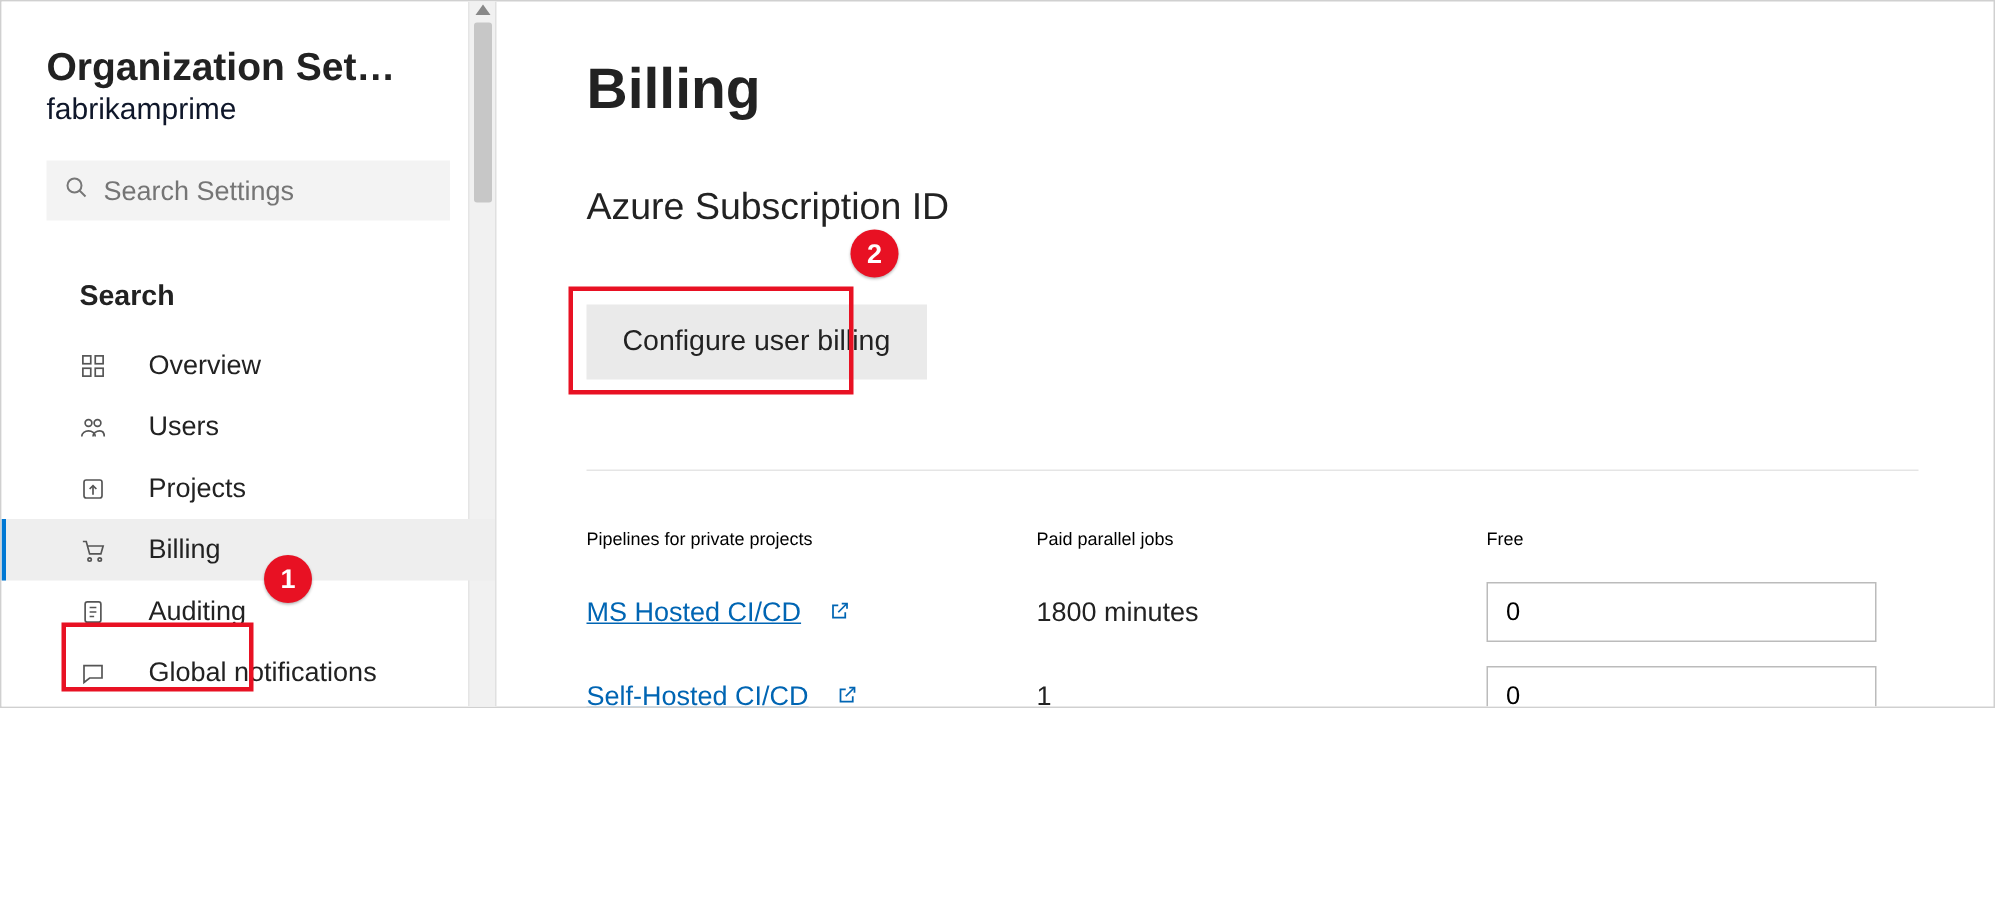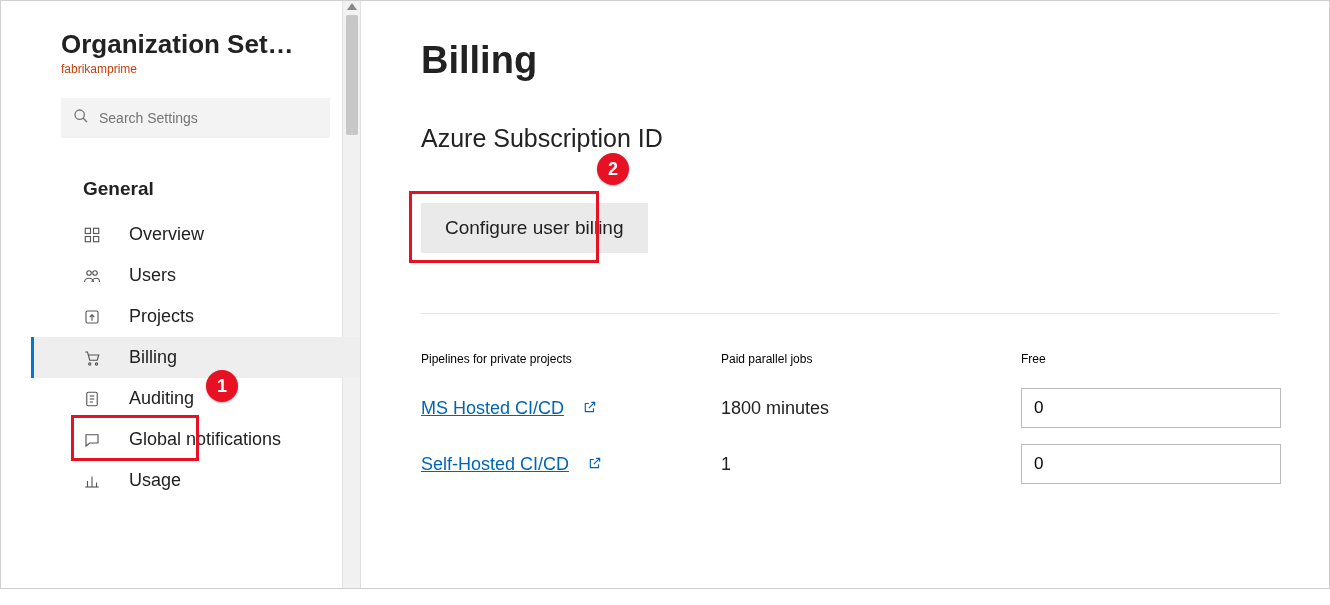--- a/index.html
+++ b/index.html
@@ -1,26 +1,25 @@
 <!DOCTYPE html>
 <html><head>
 <meta charset="utf-8">
 <style>
   * { box-sizing: border-box; margin: 0; padding: 0; }
   html, body { height: 100%; font-family: "Segoe UI", Arial, sans-serif; color:#222; }
   body { background:#fff; }
 
   .frame {
     width: 1330px;
-    height: 589px;
+    height: 472px;
     border: 1px solid #d0d0d0;
     display: flex;
     position: relative;
     overflow: hidden;
-    padding-left: 30px;
   }
 
   
   .sidebar {
     width: 330px;
     border-right: 1px solid #e0e0e0;
     position: relative;
     padding: 28px 0 0 0;
     background:#fff;
   }
@@ -51,40 +50,40 @@
   .sb-title {
     font-size: 26px;
     font-weight: 600;
     padding: 0 30px;
     white-space: nowrap;
     overflow: hidden;
     text-overflow: ellipsis;
     width: 300px;
   }
   .sb-sub {
-    font-size: 12px;
-    color:#c2410c;
+    font-size: 20px;
+    color:#0f172a;
     padding: 2px 30px 0 30px;
   }
 
   .search-wrap {
     margin: 22px 30px 0 30px;
     height: 40px;
     background:#f3f3f3;
     display:flex;
     align-items:center;
     gap:10px;
     padding:0 12px;
   }
   .search-wrap svg { width:16px; height:16px; stroke:#777; fill:none; stroke-width:2; }
   .search-input {
     border:none;
     background:transparent;
     outline:none;
-    font-size:14px;
+    font-size:18px;
     color:#333;
     width:100%;
   }
 
   .section-label {
     font-size:19px;
     font-weight:600;
     padding: 40px 0 14px 52px;
   }
 
@@ -236,21 +235,21 @@
     <div class="search-wrap">
       <span class="icon">
         <svg viewBox="0 0 24 24">
             <circle cx="10" cy="10" r="7"></circle>
             <line x1="21" y1="21" x2="15" y2="15"></line>
           </svg>
       </span>
       <input class="search-input" type="text" placeholder="Search Settings" style="">
     </div>
 
-    <div class="section-label">General</div>
+    <div class="section-label">Search</div>
 
     <div class="nav-item">
       <span class="icon">
         <svg viewBox="0 0 24 24">
             <rect x="3" y="3" width="7" height="7"></rect>
             <rect x="14" y="3" width="7" height="7"></rect>
             <rect x="3" y="14" width="7" height="7"></rect>
             <rect x="14" y="14" width="7" height="7"></rect>
           </svg>
       </span>

